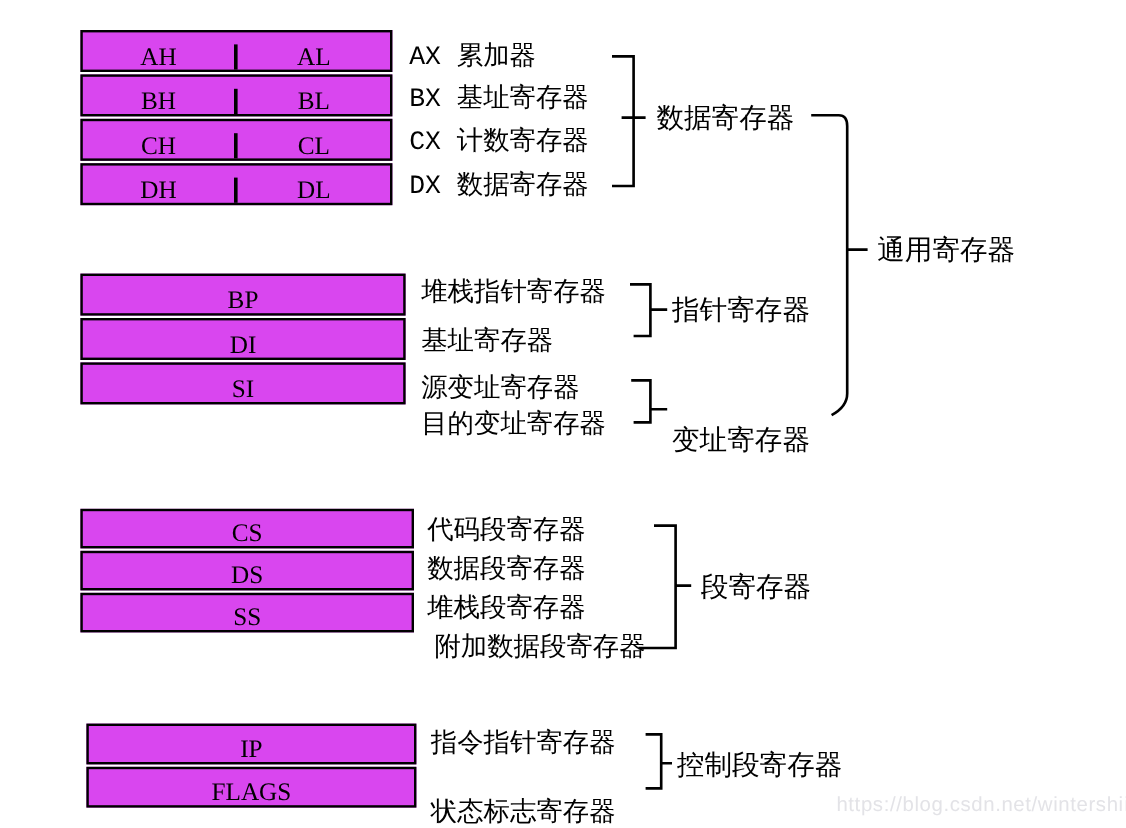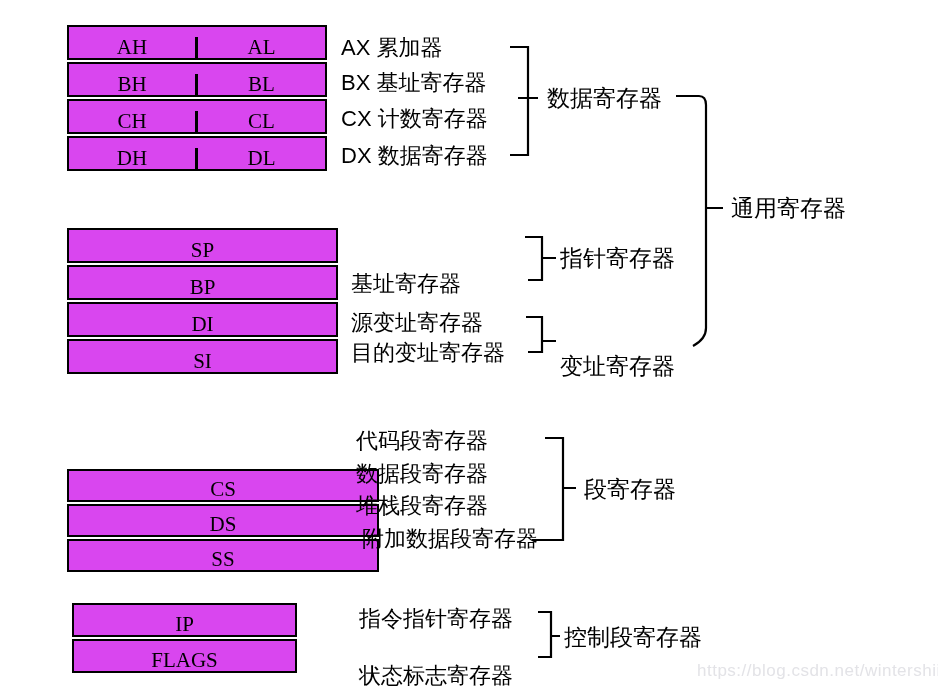--- a/index.html
+++ b/index.html
@@ -25,32 +25,32 @@
     display:flex;align-items:center;justify-content:center;
     font-family:"Liberation Serif", serif;
     font-size:21px;
     line-height:1;
   }
   .cell.split{flex:0 0 126px;border-right:3px solid #000000;}
   #tbl-byte{left:67px;top:25px;width:260px;}
   #tbl-byte .row{height:35px;}
   #tbl-ptr{left:67px;top:228px;width:271px;}
   #tbl-ptr .row{height:35px;}
-  #tbl-seg{left:67px;top:424px;width:312px;margin-top:45px;}
+  #tbl-seg{left:67px;top:424px;width:278px;}
   #tbl-seg .row{height:33px;}
-  #tbl-ctl{left:72px;top:603px;width:225px;}
+  #tbl-ctl{left:72px;top:603px;width:275px;}
   #tbl-ctl .row{height:34px;}
 
   
   .rlabel{
     position:absolute;
     height:24px;display:flex;align-items:center;
     font-size:22px;line-height:1;white-space:nowrap;
   }
-  .rlabel.serifmix{font-family:Liberation Sans, sans-serif;}
+  .rlabel.serifmix{font-family:Liberation Mono, monospace;}
 
   
   .glabel{
     position:absolute;
     height:26px;display:flex;align-items:center;
     font-size:23px;line-height:1;white-space:nowrap;
   }
 
   
   #brackets{position:absolute;left:0;top:0;pointer-events:none;}
@@ -91,23 +91,20 @@
       <div class="cell">CL</div>
     </div>
     <div class="row">
       <div class="cell split">DH</div>
       <div class="cell">DL</div>
     </div>
   </div>
 
   <div class="tbl" id="tbl-ptr">
     <div class="row">
-      <div class="cell">SP</div>
-    </div>
-    <div class="row">
       <div class="cell">BP</div>
     </div>
     <div class="row">
       <div class="cell">DI</div>
     </div>
     <div class="row">
       <div class="cell">SI</div>
     </div>
   </div>
 
@@ -130,20 +127,21 @@
     <div class="row">
       <div class="cell">FLAGS</div>
     </div>
   </div>
 
   <div class="rlabel serifmix" style="left:341px;top:36px;">AX 累加器</div>
   <div class="rlabel serifmix" style="left:341px;top:71px;">BX 基址寄存器</div>
   <div class="rlabel serifmix" style="left:341px;top:107px;">CX 计数寄存器</div>
   <div class="rlabel serifmix" style="left:341px;top:144px;">DX 数据寄存器</div>
 
+  <div class="rlabel" style="left:351px;top:231px;">堆栈指针寄存器</div>
   <div class="rlabel" style="left:351px;top:272px;">基址寄存器</div>
   <div class="rlabel" style="left:351px;top:311px;">源变址寄存器</div>
   <div class="rlabel" style="left:351px;top:341px;">目的变址寄存器</div>
 
   <div class="rlabel" style="left:356px;top:429px;">代码段寄存器</div>
   <div class="rlabel" style="left:356px;top:462px;">数据段寄存器</div>
   <div class="rlabel" style="left:356px;top:494px;">堆栈段寄存器</div>
   <div class="rlabel" style="left:362px;top:527px;">附加数据段寄存器</div>
 
   <div class="rlabel" style="left:359px;top:607px;">指令指针寄存器</div>

